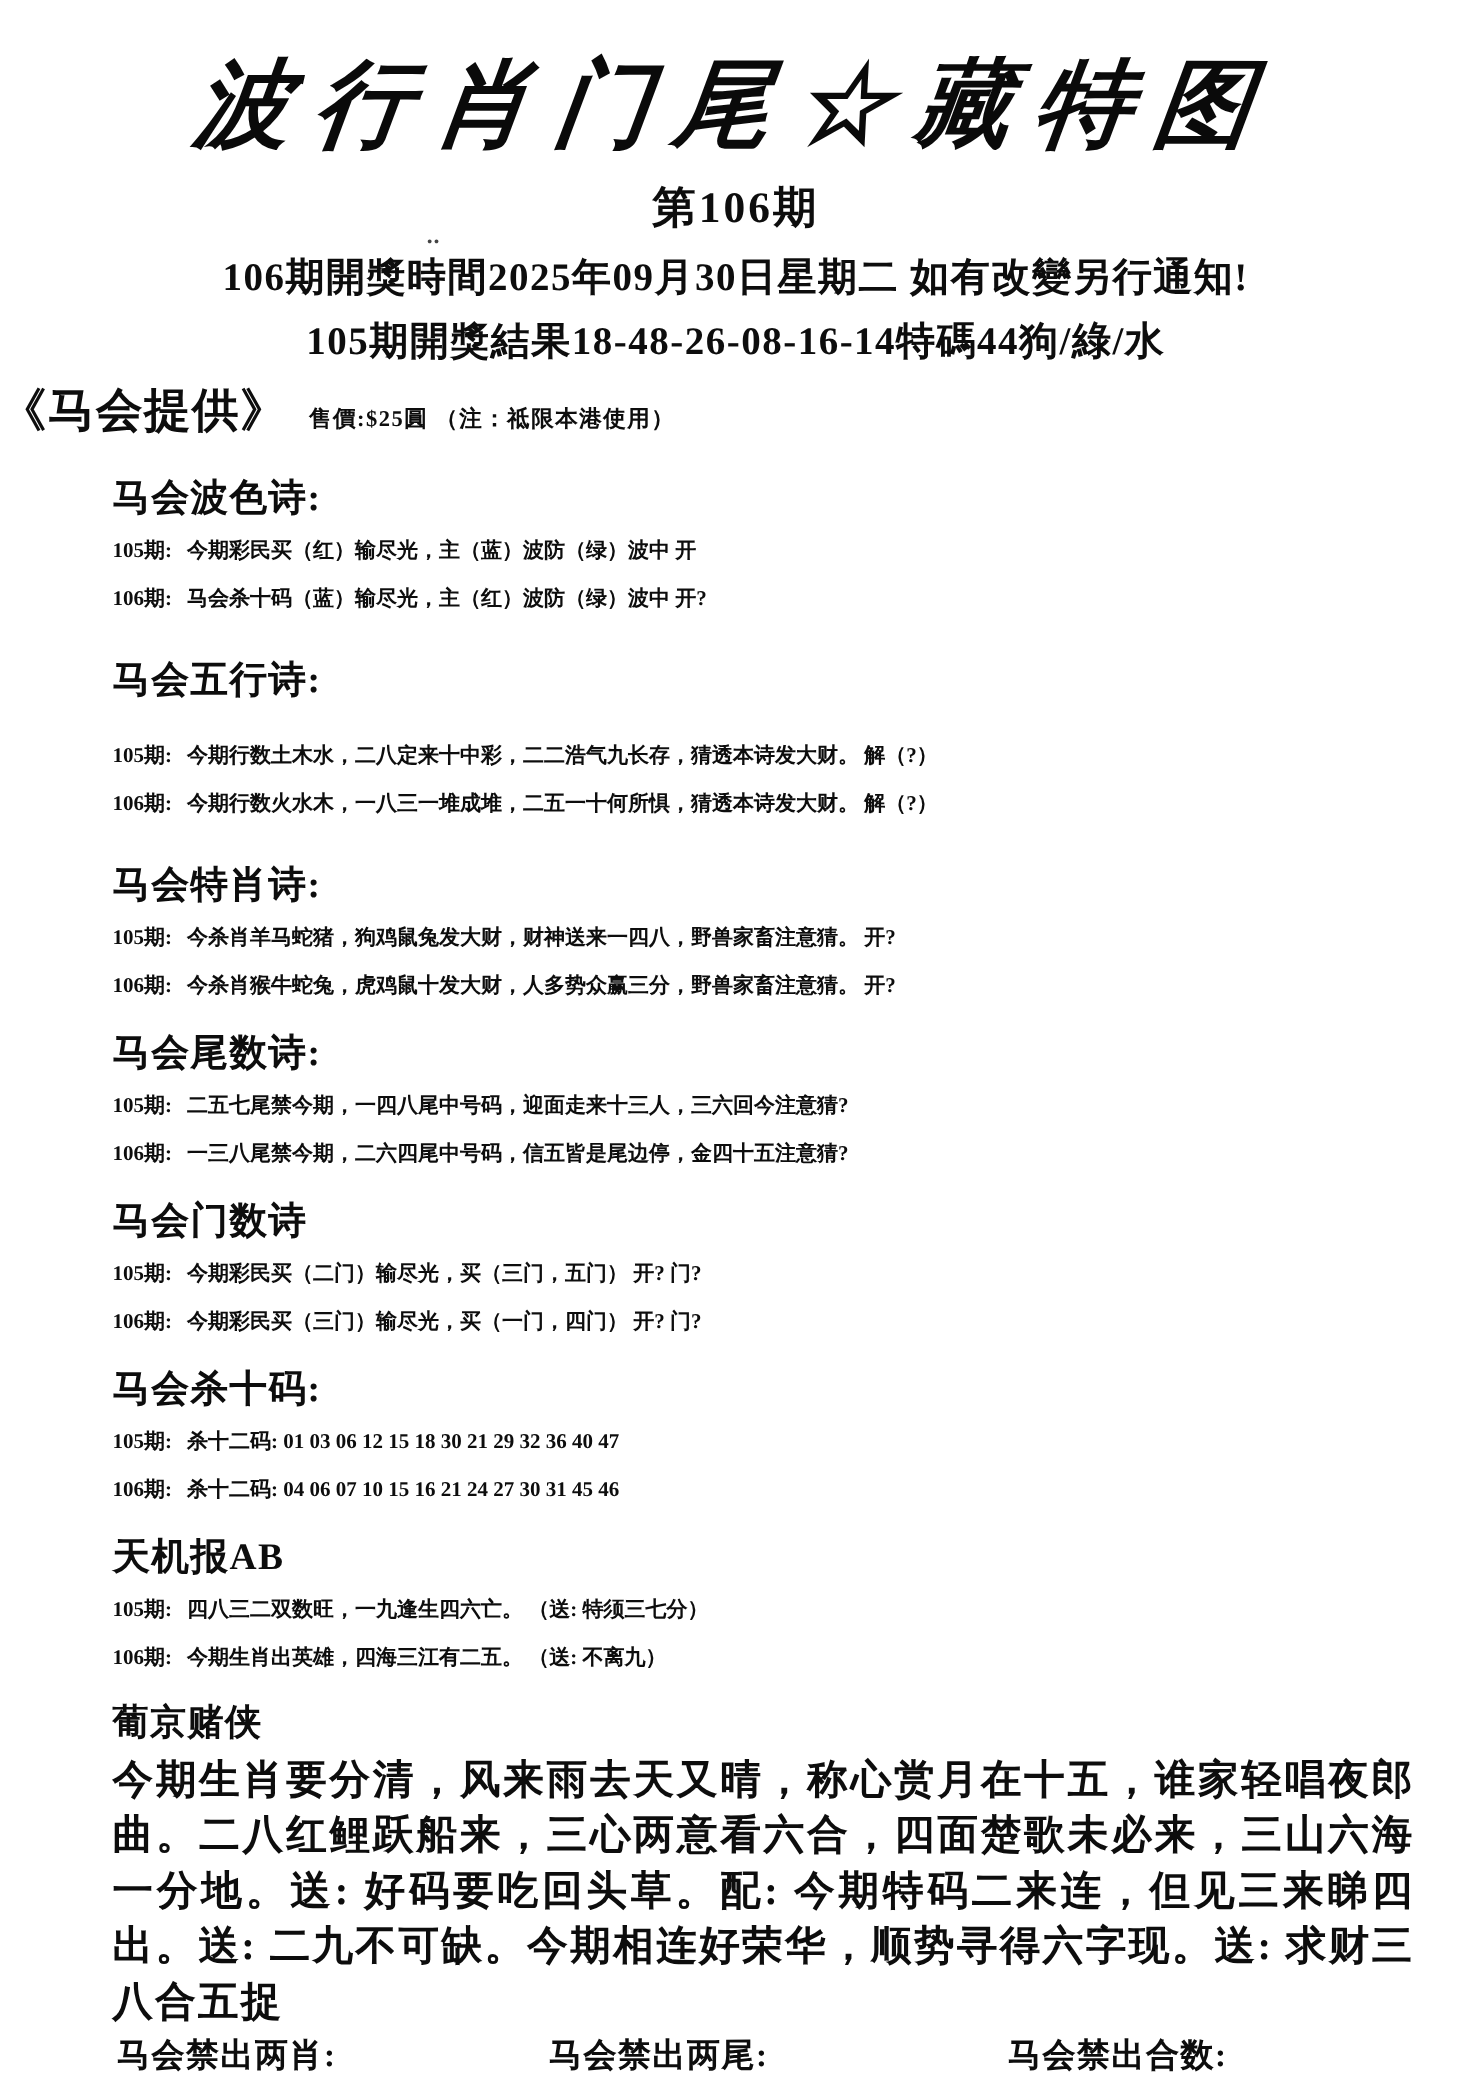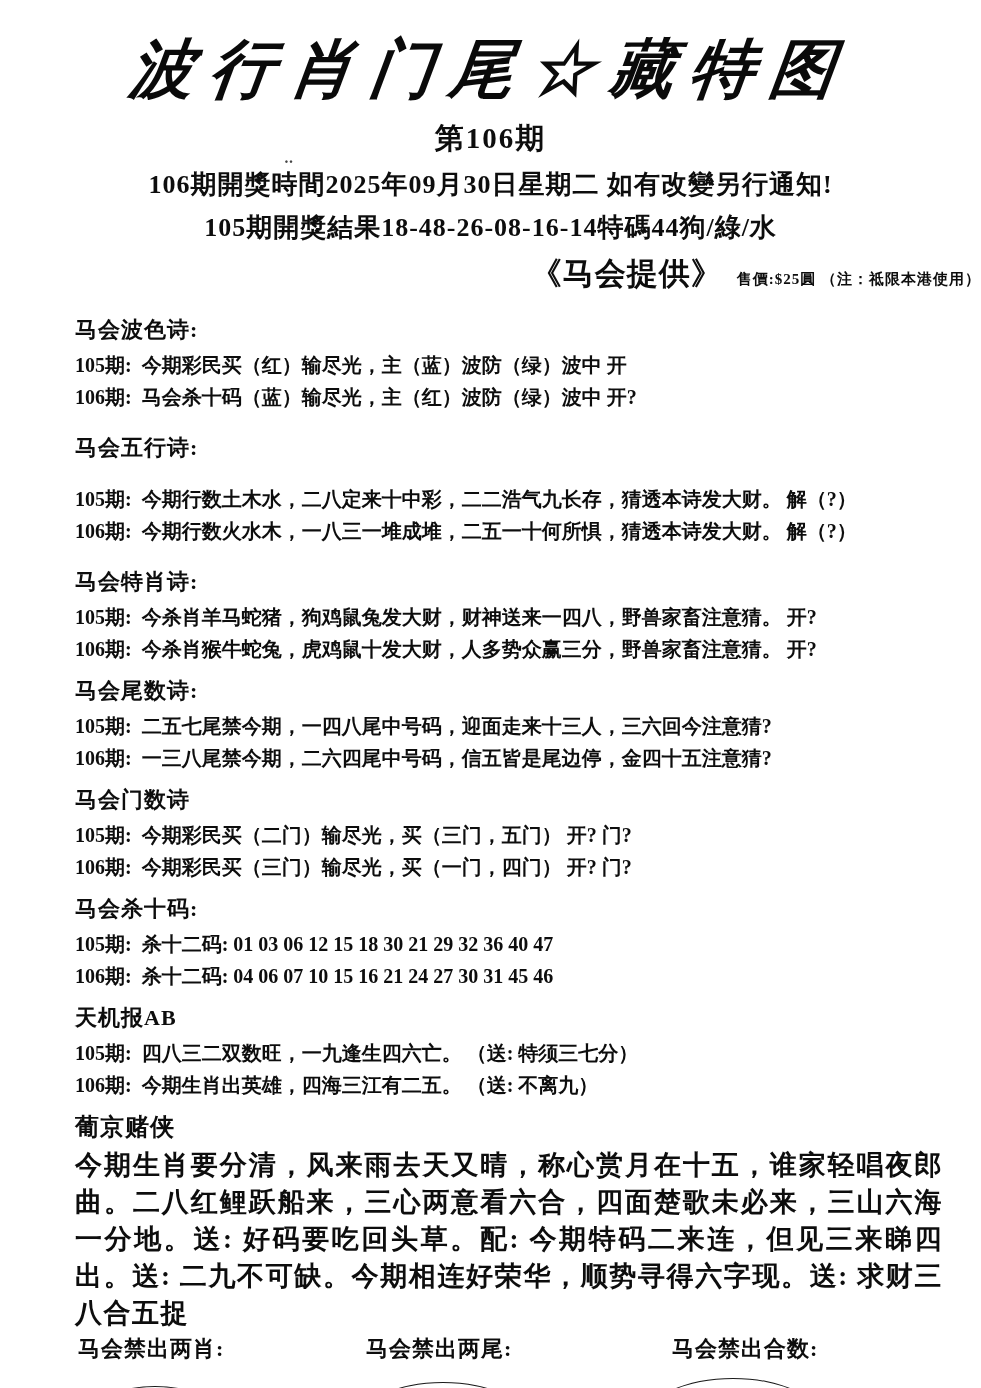--- a/index.html
+++ b/index.html
@@ -24,32 +24,32 @@
   }
   .issue{
     margin-top:6px;text-align:center;
     font-size:29px;font-weight:900;letter-spacing:2px;
   }
   .hline{
     text-align:center;font-size:26px;font-weight:900;
     margin-top:8px;letter-spacing:1px;white-space:nowrap;
   }
   .provider-row{
-    margin-top:8px;text-align:right;white-space:nowrap;
+    margin-top:8px;text-align:left;white-space:nowrap;
   }
   .provider-title{font-size:31px;font-weight:900;letter-spacing:1px;}
   .price-note{font-size:15px;font-weight:900;margin-left:10px;letter-spacing:1px;}
 
   
   .content{margin:14px 38px 0 75px;}
   .section{margin-top:11px;}
   .section.sp-lg{margin-top:20px;}
-  .sec-heading{font-size:22px;font-weight:900;letter-spacing:1px;margin-bottom:4px;}
+  .sec-heading{font-size:25px;font-weight:900;letter-spacing:1px;margin-bottom:4px;}
   .section.loose .sec-heading{margin-bottom:20px;}
-  .period-line{font-size:20px;font-weight:700;line-height:32px;white-space:nowrap;}
+  .period-line{font-size:14px;font-weight:700;line-height:32px;white-space:nowrap;}
   .period-label{margin-right:10px;}
 
   
   .para-section{margin-top:10px;}
   .para-heading{font-size:24px;font-weight:900;letter-spacing:1px;}
   .para-text{
     font-size:27px;font-weight:700;line-height:37px;
     text-align:justify;letter-spacing:1.5px;margin-top:4px;
   }
 

